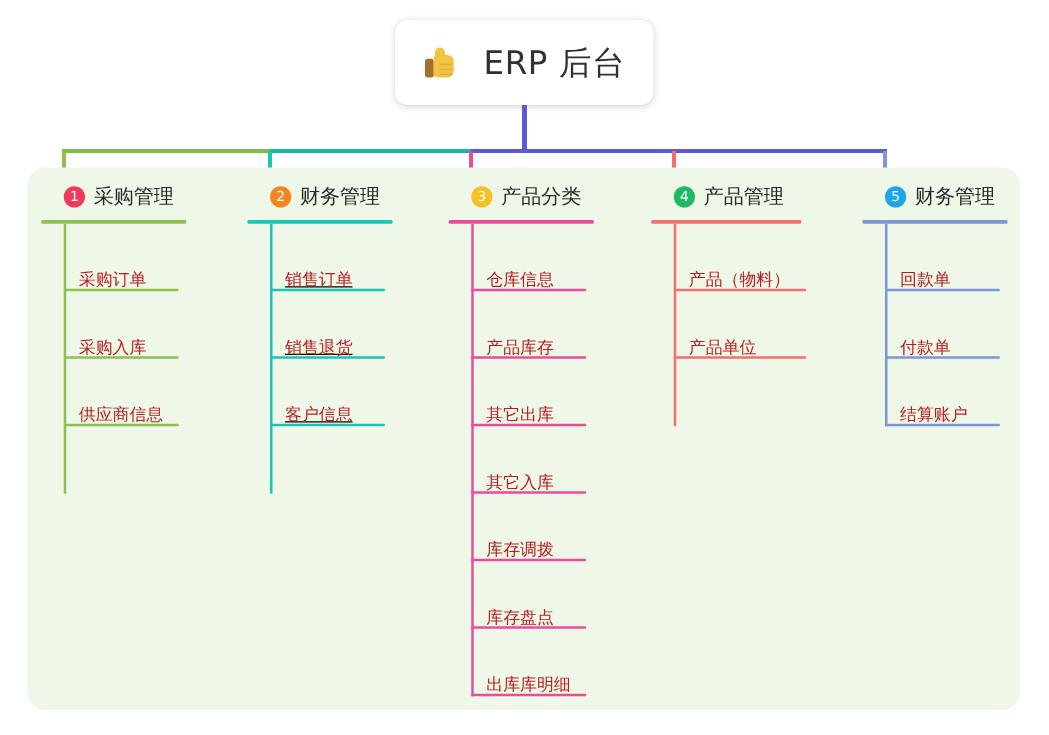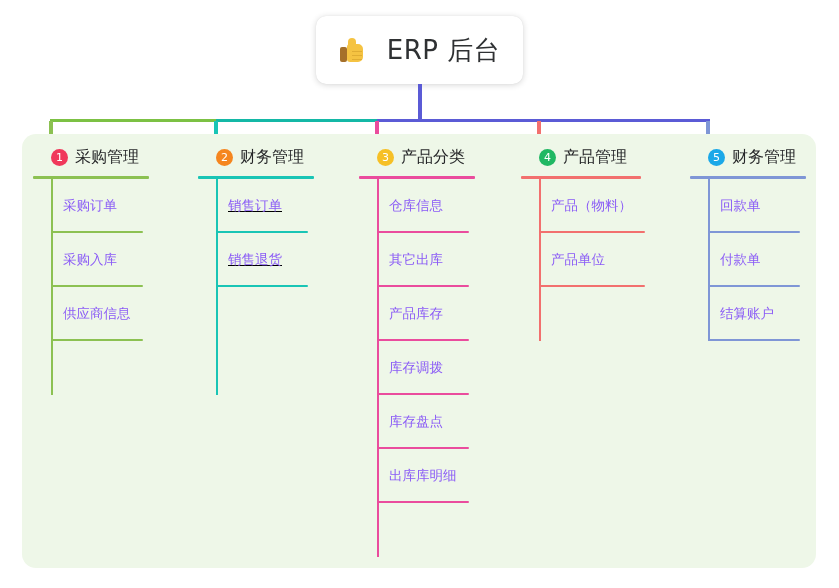--- a/index.html
+++ b/index.html
@@ -142,23 +142,23 @@
   .item {
     position: relative;
     height: 54px;
     box-sizing: border-box;
     padding-left: 30px;
     display: flex;
     align-items: flex-end;
   }
   .item-label {
     font-size: 13.5px;
-    color: #8b5cf6;
+    color: #b91c1c;
     white-space: nowrap;
-    padding-bottom: 18px;
+    padding-bottom: 0;
   }
   .item-rule {
     position: absolute;
     left: 18px;
     bottom: 0;
     height: 1.6px;
     border-radius: 1px;
   }
 </style>
 </head>
@@ -224,40 +224,48 @@
       <div class="items" style="height: 164px; text-decoration: underline;">
         <div class="spine" style="background: rgb(25, 197, 181); height: 216px;"></div>
         <div class="item">
           <span class="item-label">销售订单</span>
           <div class="item-rule" style="background: rgb(25, 197, 181); width: 92px;"></div>
         </div>
         <div class="item">
           <span class="item-label">销售退货</span>
           <div class="item-rule" style="background: rgb(25, 197, 181); width: 92px;"></div>
         </div>
+        <div class="item">
+          <span class="item-label">客户信息</span>
+          <div class="item-rule" style="background: rgb(25, 197, 181); width: 92px;"></div>
+        </div>
       </div>
     </div>
     <div class="column" style="left: 359px; width: 150px;">
       <div class="col-head">
         <span class="badge" style="background: rgb(246, 192, 38);">3</span>
         <span class="col-title">产品分类</span>
       </div>
       <div class="head-rule" style="background: rgb(234, 76, 157); width: 116px; margin-left: 0px;"></div>
       <div class="items" style="height: 378px;">
         <div class="spine" style="background: rgb(234, 76, 157); height: 378px;"></div>
         <div class="item">
           <span class="item-label">仓库信息</span>
           <div class="item-rule" style="background: rgb(234, 76, 157); width: 92px;"></div>
         </div>
         <div class="item">
+          <span class="item-label">产品库存</span>
+          <div class="item-rule" style="background: rgb(234, 76, 157); width: 92px;"></div>
+        </div>
+        <div class="item">
           <span class="item-label">其它出库</span>
           <div class="item-rule" style="background: rgb(234, 76, 157); width: 92px;"></div>
         </div>
         <div class="item">
-          <span class="item-label">产品库存</span>
+          <span class="item-label">其它入库</span>
           <div class="item-rule" style="background: rgb(234, 76, 157); width: 92px;"></div>
         </div>
         <div class="item">
           <span class="item-label">库存调拨</span>
           <div class="item-rule" style="background: rgb(234, 76, 157); width: 92px;"></div>
         </div>
         <div class="item">
           <span class="item-label">库存盘点</span>
           <div class="item-rule" style="background: rgb(234, 76, 157); width: 92px;"></div>
         </div>

